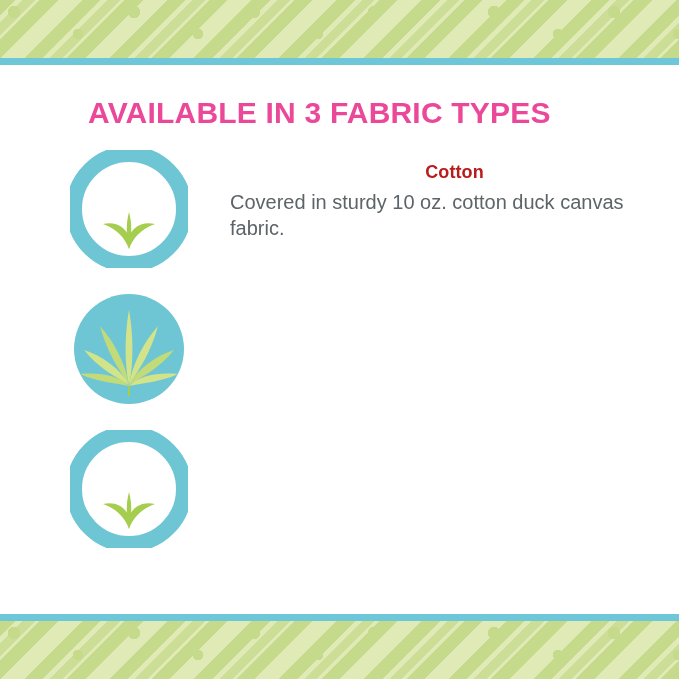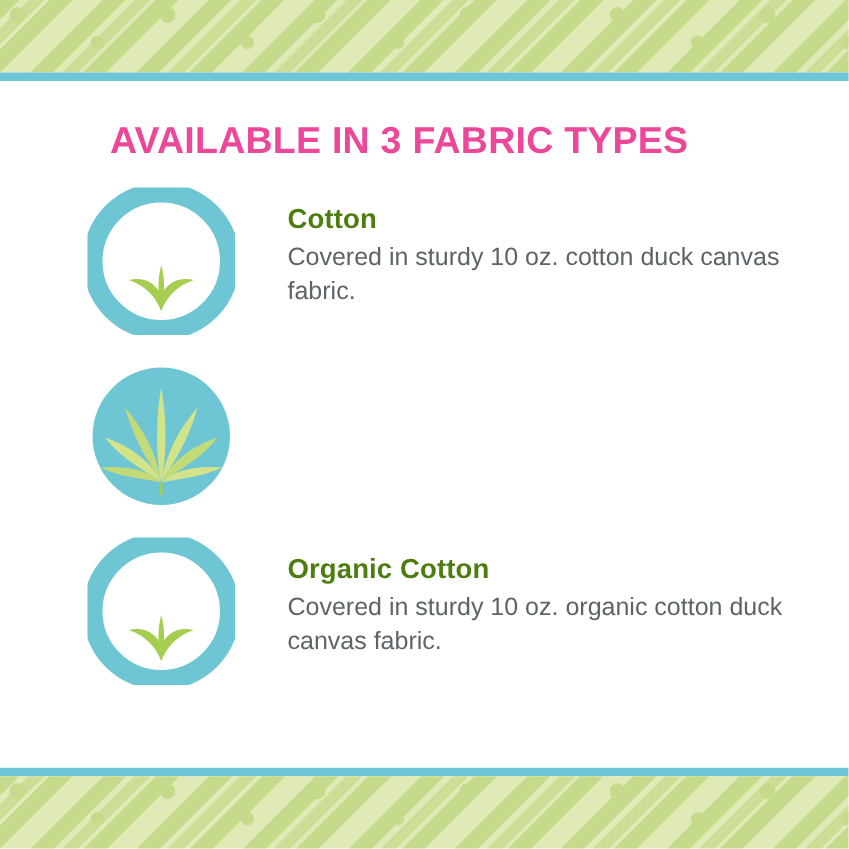--- a/index.html
+++ b/index.html
@@ -129,25 +129,26 @@
     width: 118px;
     height: 118px;
     margin-right: 42px;
   }
   .item-icon svg { display: block; width: 118px; height: 118px; }
 
   .item-text { flex: 1 1 auto; padding-top: 12px; }
 
   .item-title {
     margin: 0 0 6px 0;
-    font-size: 22px;
+    font-size: 18px;
     font-weight: bold;
-    color: #4d7c0f;
+    color: #b91c1c;
     letter-spacing: 0.1px;
     line-height: 1.15;
+    text-align: center;
   }
   .item-desc {
     margin: 0;
     font-size: 20px;
     line-height: 1.32;
     color: #5c6468;
     font-weight: normal;
     max-width: 400px;
   }
 </style>
@@ -208,24 +209,20 @@
 
       <div class="item">
         <div class="item-icon">
           <svg viewBox="0 0 118 118" xmlns="http://www.w3.org/2000/svg">
             <circle cx="59" cy="59" r="55" fill="none" stroke="#6ec6d4" stroke-width="16"></circle>
             <path d="M59 16c10 0 17 6 19 13 9-2 18 4 19 13 1 9-4 16-11 19 4 6 3 15-4 20-7 5-16 4-21-2-4 5-12 7-19 3-8-4-11-13-8-21-7-3-12-11-10-20 2-9 11-14 20-12 2-7 9-13 15-13z" fill="#ffffff"></path>
             <path d="M59 99 C55 88 47 79 33 74 C47 71 55 78 59 86 C63 78 71 71 85 74 C71 79 63 88 59 99 Z" fill="#a5ce4e"></path>
             <path d="M59 99 C56 85 56 73 59 62 C62 73 62 85 59 99 Z" fill="#a5ce4e"></path>
           </svg>
         </div>
-        <div class="item-text">
-          <h2 class="item-title">Organic Cotton</h2>
-          <p class="item-desc">Covered in sturdy 10 oz. organic cotton duck canvas fabric.</p>
-        </div>
       </div>
 
     </div>
   </div>
 
   <div class="band band-bottom">
     <div class="band-rule"></div>
     <div class="band-pattern">
       <div class="stripes-a"></div>
       <div class="stripes-b"></div>

